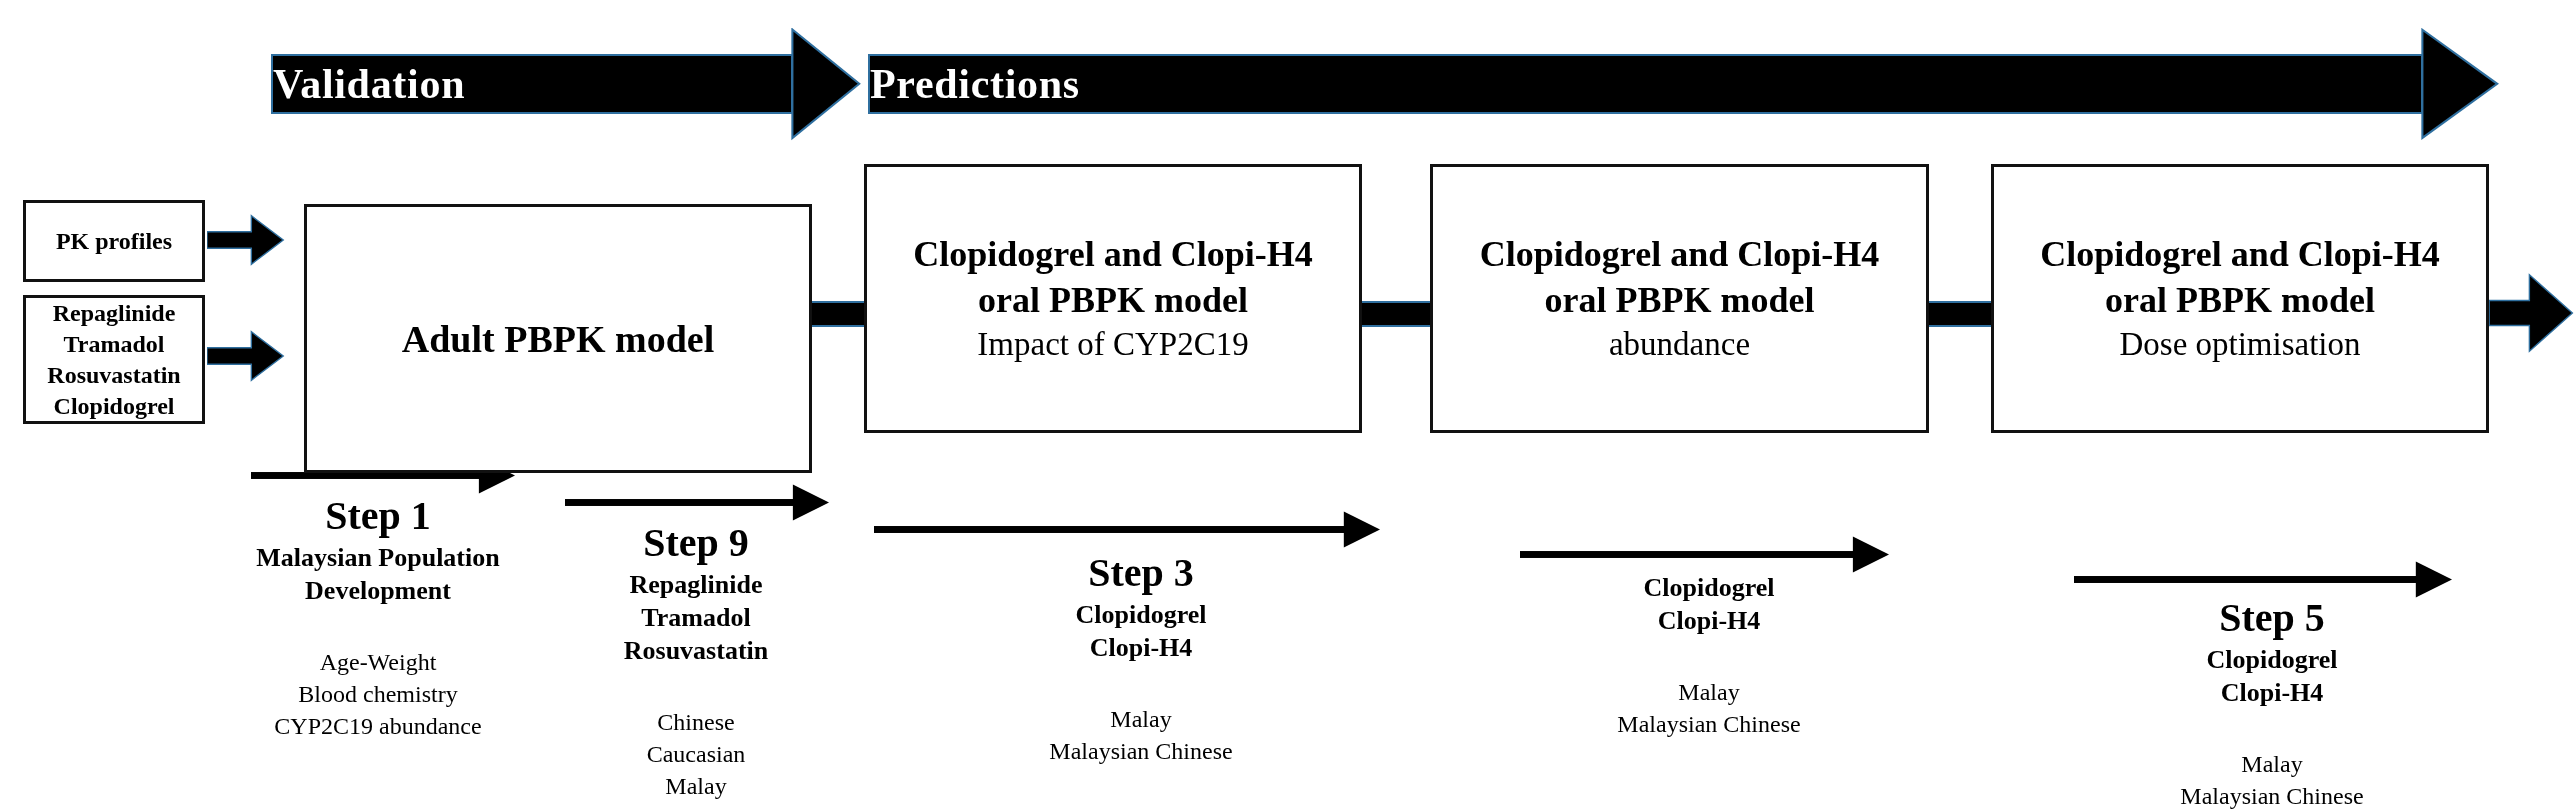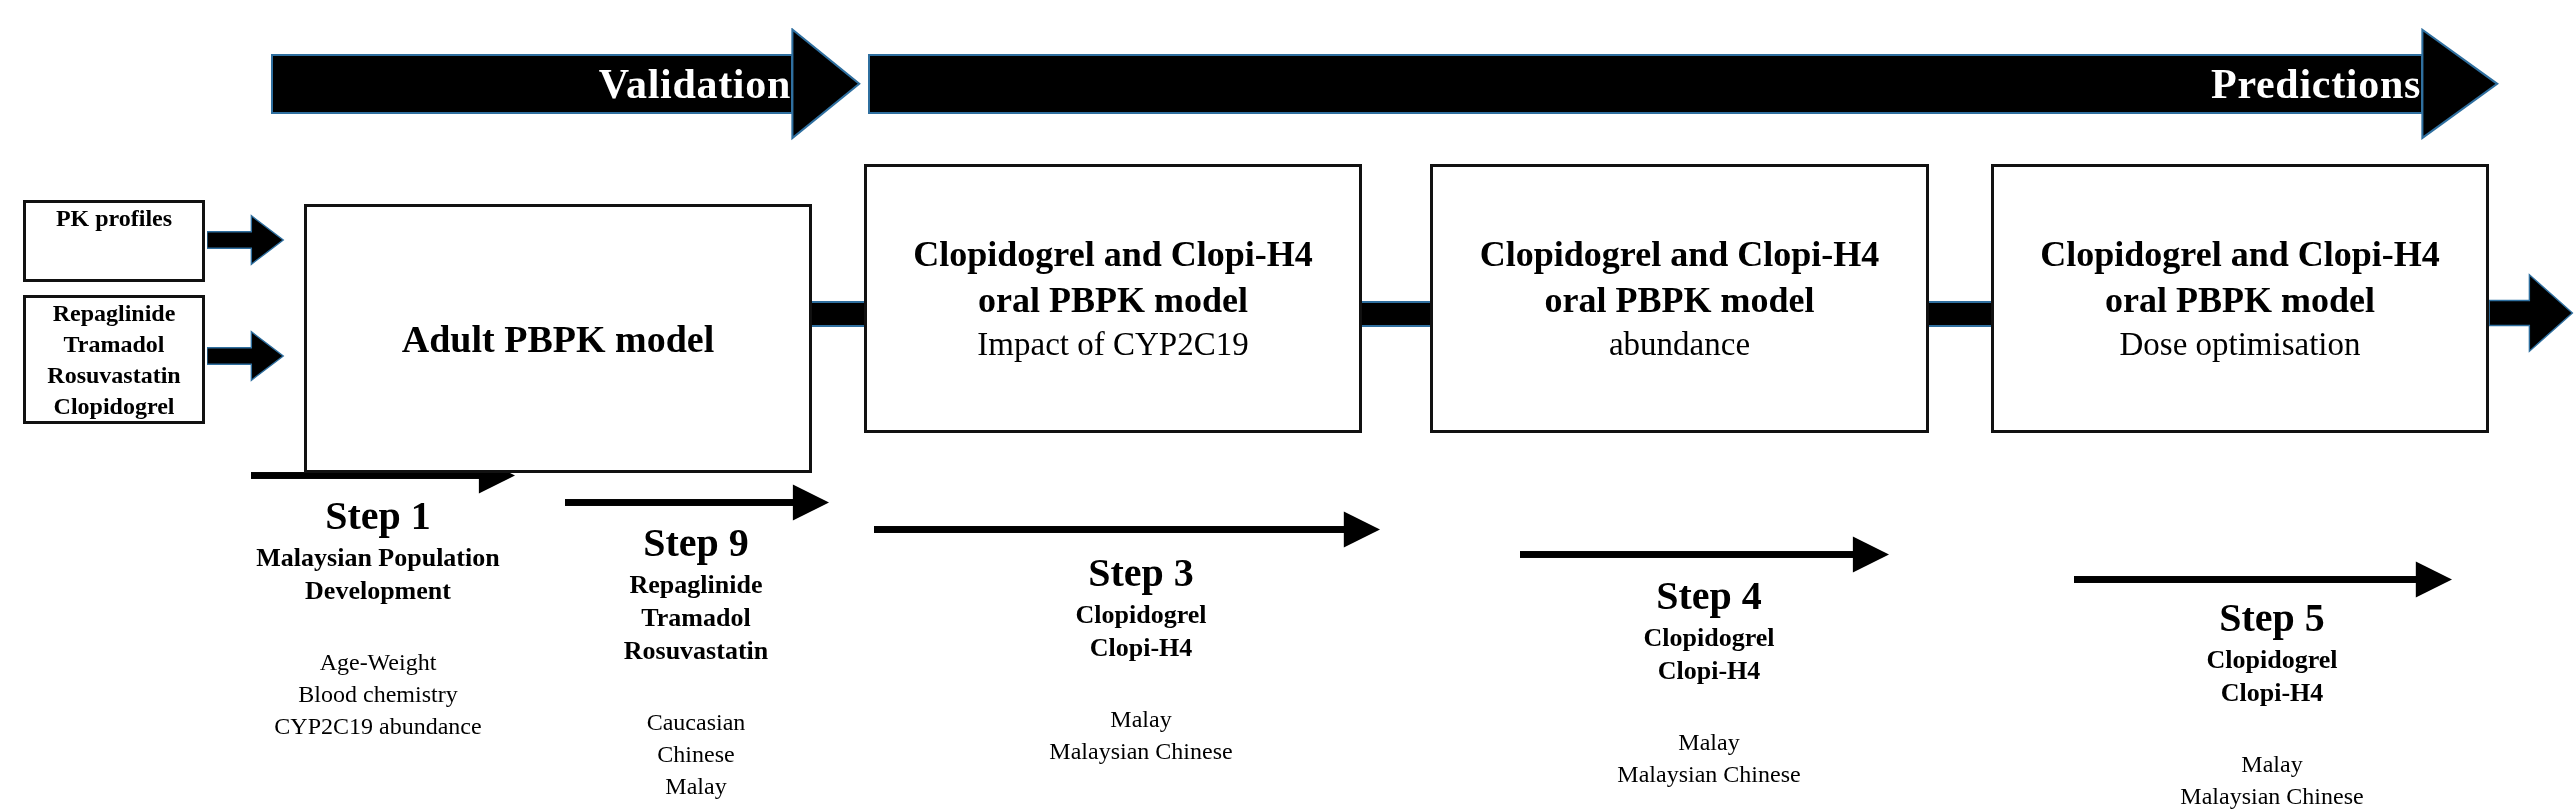--- a/index.html
+++ b/index.html
@@ -9,21 +9,21 @@
     position:relative; overflow:hidden;
     font-family:"Liberation Serif", serif;
     color:#000;
   }
   .abs { position:absolute; }
 
   
   .phase-body {
     position:absolute; background:#000;
     border:2.1px solid #2f6f9f;
-    display:flex; align-items:center; justify-content:flex-end;
+    display:flex; align-items:center; justify-content:flex-start;
   }
   .phase-label { color:#fff; font-weight:bold; font-size:42px; letter-spacing:0.7px; }
 
   
   .connector {
     position:absolute; background:#000;
     border-top:2.1px solid #2f6f9f; border-bottom:2.1px solid #2f6f9f;
     z-index:0;
   }
 
@@ -33,21 +33,21 @@
     display:flex; flex-direction:column; align-items:center; justify-content:center;
     text-align:center; z-index:1;
   }
   .box .bold { font-weight:bold; font-size:36px; line-height:46px; }
   .box .sub  { font-size:33px; line-height:43px; }
   .box .big  { font-weight:bold; font-size:38px; }
 
   
   .inputbox {
     position:absolute; background:#fff; border:3.5px solid #111;
-    display:flex; flex-direction:column; align-items:center; 
+    display:flex; flex-direction:column; align-items:center; justify-content:center;
     text-align:center; font-weight:bold; z-index:1;
   }
   .inputbox .iline { font-size:24px; line-height:31px; font-weight:bold; }
 
   
   .step { position:absolute; text-align:center; }
   .step .title { font-weight:bold; font-size:40px; line-height:50px; }
   .step .bline { font-weight:bold; font-size:26px; line-height:33px; }
   .step .pline { font-size:24px; line-height:32px;font-family:Liberation Serif, serif; }
   .step .gap   { height:39px; }
@@ -148,37 +148,36 @@
   <div class="pline">Blood chemistry</div>
   <div class="pline">CYP2C19 abundance</div>
 </div>
 
 <div class="step" style="left:487px; top:518px; width:418px;">
   <div class="title">Step 9</div>
   <div class="bline">Repaglinide</div>
   <div class="bline">Tramadol</div>
   <div class="bline">Rosuvastatin</div>
   <div class="gap"></div>
+  <div class="pline">Chinese</div>
   <div class="pline">Caucasian</div>
-  <div class="pline">Chinese</div>
   <div class="pline">Malay</div>
   <div class="pline">Malaysian Chinese</div>
 </div>
 
 <div class="step" style="left:932px; top:548px; width:418px;text-align:center;">
   <div class="title">Step 3</div>
   <div class="bline">Clopidogrel</div>
   <div class="bline">Clopi-H4</div>
   <div class="gap"></div>
   <div class="pline">Malay</div>
   <div class="pline">Malaysian Chinese</div>
 </div>
 
 <div class="step" style="left:1500px; top:571px; width:418px;">
-  <div class="title">Step 4</div>
   <div class="bline">Clopidogrel</div>
   <div class="bline">Clopi-H4</div>
   <div class="gap"></div>
   <div class="pline">Malay</div>
   <div class="pline">Malaysian Chinese</div>
 </div>
 
 <div class="step" style="left:2063px; top:593px; width:418px;">
   <div class="title">Step 5</div>
   <div class="bline">Clopidogrel</div>

